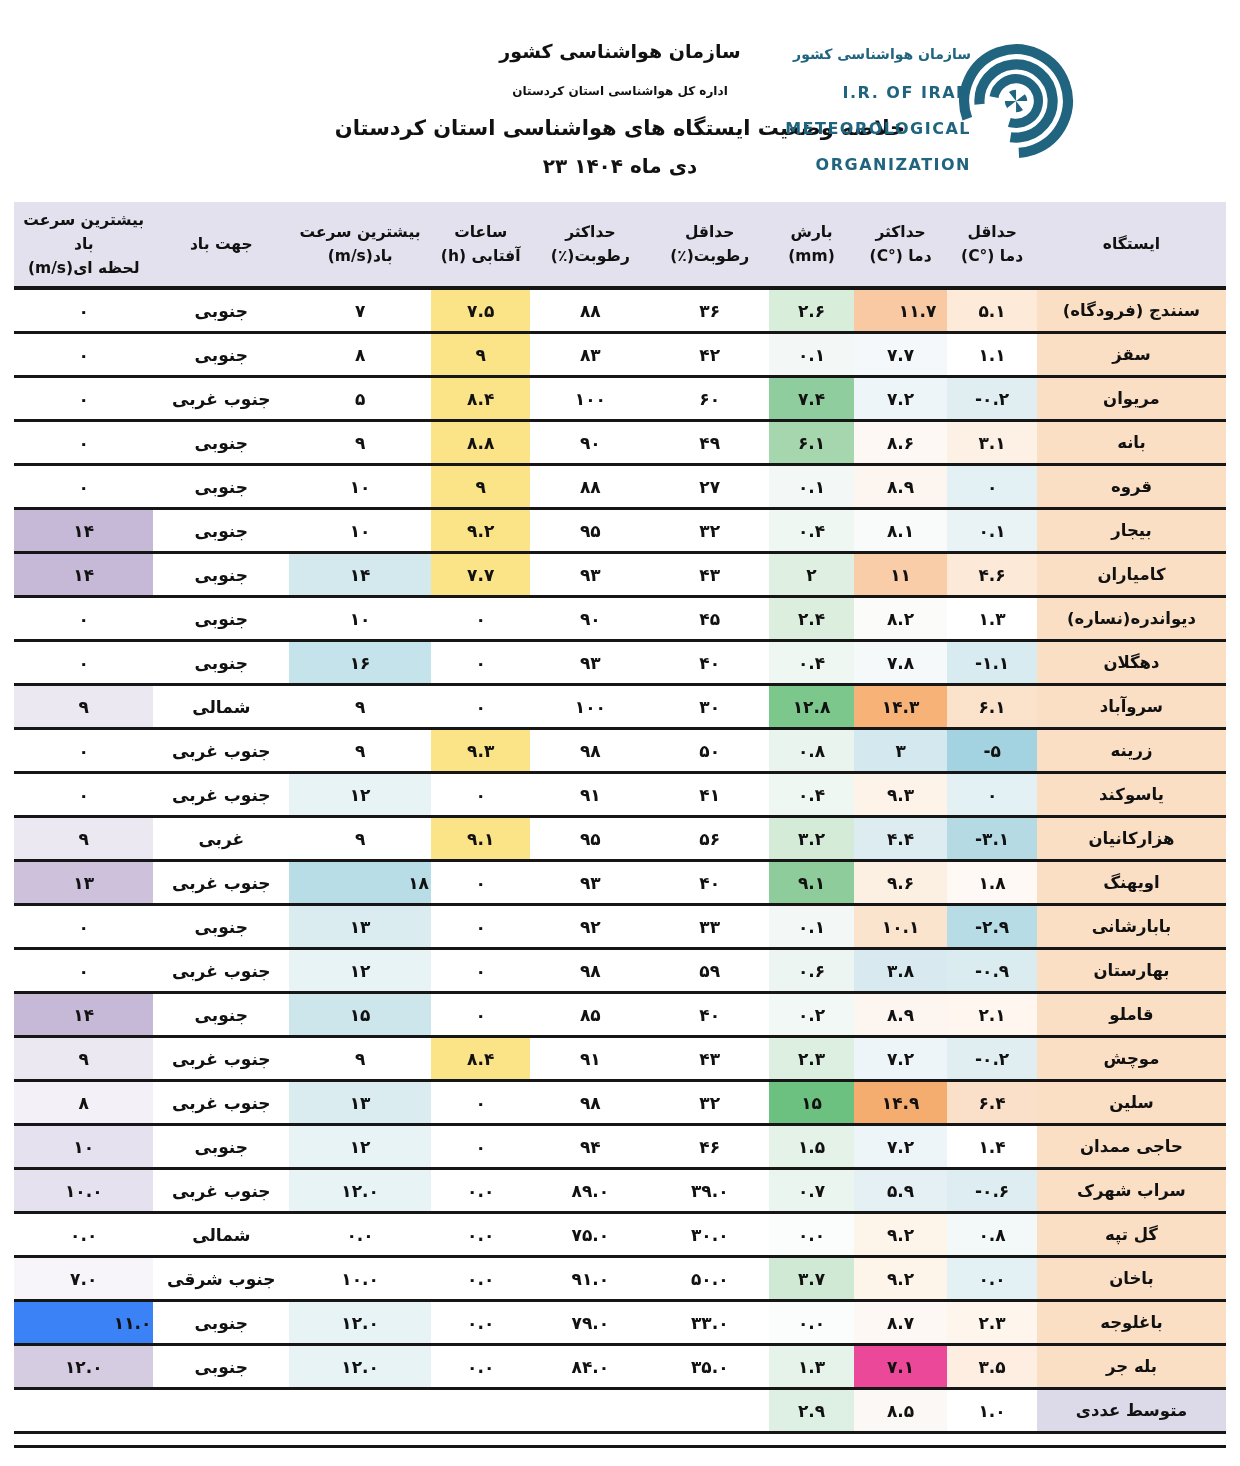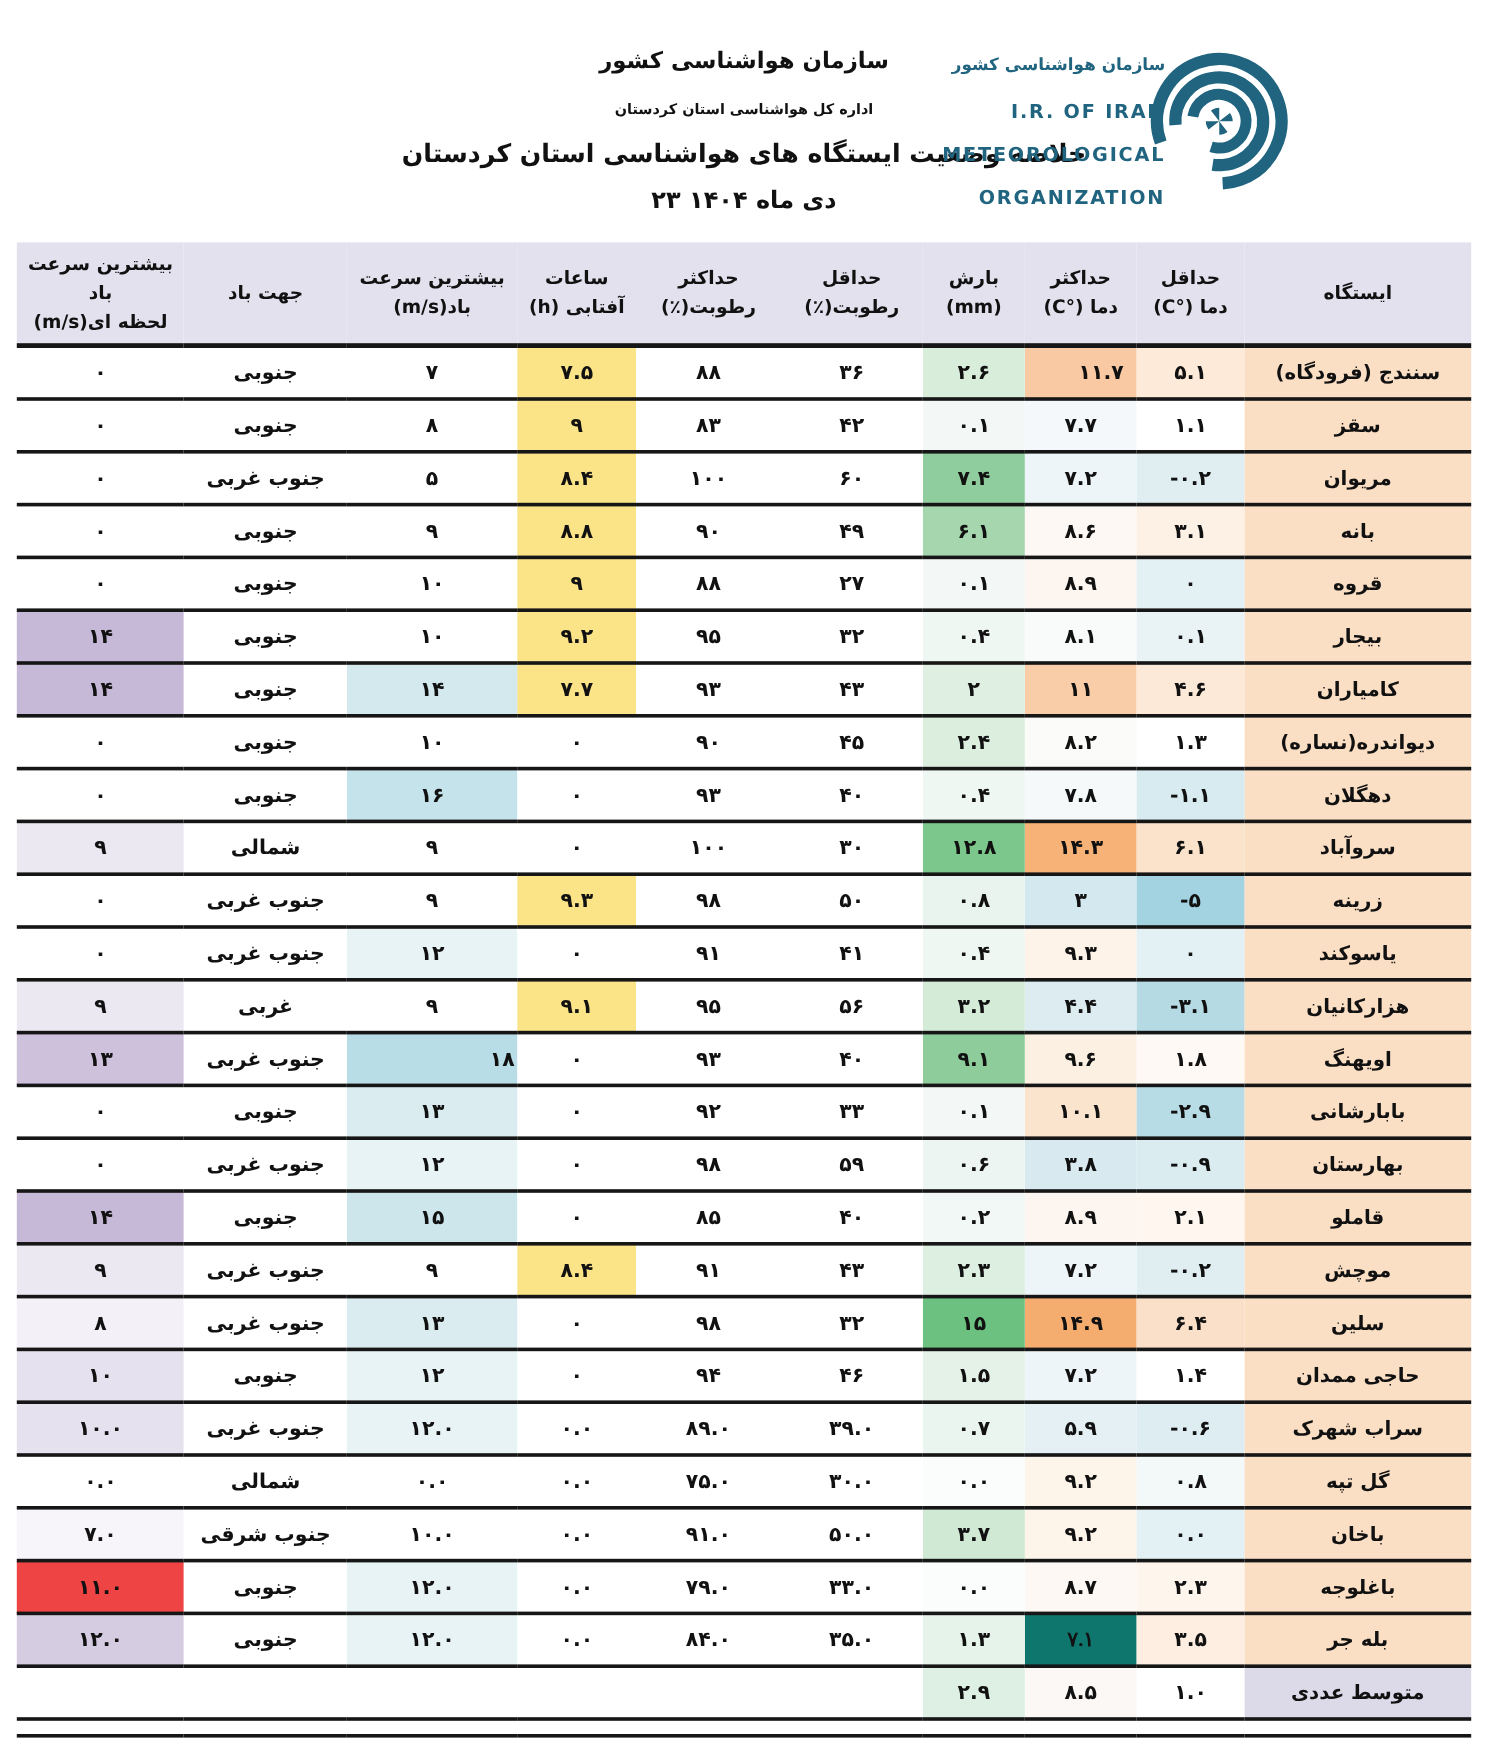--- a/index.html
+++ b/index.html
@@ -391,26 +391,26 @@
       <tr>
         <td class="station" style="background: rgb(251, 223, 197);">باغلوجه</td>
         <td style="background: rgb(254, 245, 237);"><span class="num">۲.۳</span></td>
         <td style="background: rgb(253, 248, 243);"><span class="num">۸.۷</span></td>
         <td style="background: rgb(251, 253, 252);"><span class="num">۰.۰</span></td>
         <td><span class="num">۳۳.۰</span></td>
         <td><span class="num">۷۹.۰</span></td>
         <td><span class="num">۰.۰</span></td>
         <td style="background: rgb(231, 243, 245);"><span class="num">۱۲.۰</span></td>
         <td><span class="num">جنوبی</span></td>
-        <td style="background: #ef4444;"><span class="num">۱۱.۰</span></td>
+        <td style="background: #3b82f6; text-align: right;"><span class="num">۱۱.۰</span></td>
       </tr>
       <tr>
         <td class="station" style="background: rgb(251, 223, 197);">بله جر</td>
         <td style="background: rgb(253, 238, 225);"><span class="num">۳.۵</span></td>
-        <td style="background: #0f766e; font-family: Liberation Serif, serif;"><span class="num">۷.۱</span></td>
+        <td style="background: #ec4899;"><span class="num">۷.۱</span></td>
         <td style="background: rgb(230, 243, 234);"><span class="num">۱.۳</span></td>
         <td><span class="num">۳۵.۰</span></td>
         <td><span class="num">۸۴.۰</span></td>
         <td><span class="num">۰.۰</span></td>
         <td style="background: rgb(231, 243, 245);"><span class="num">۱۲.۰</span></td>
         <td><span class="num">جنوبی</span></td>
         <td style="background: rgb(213, 204, 226);"><span class="num">۱۲.۰</span></td>
       </tr>
       <tr>
         <td class="station" style="background: rgb(220, 217, 233);">متوسط عددی</td>

